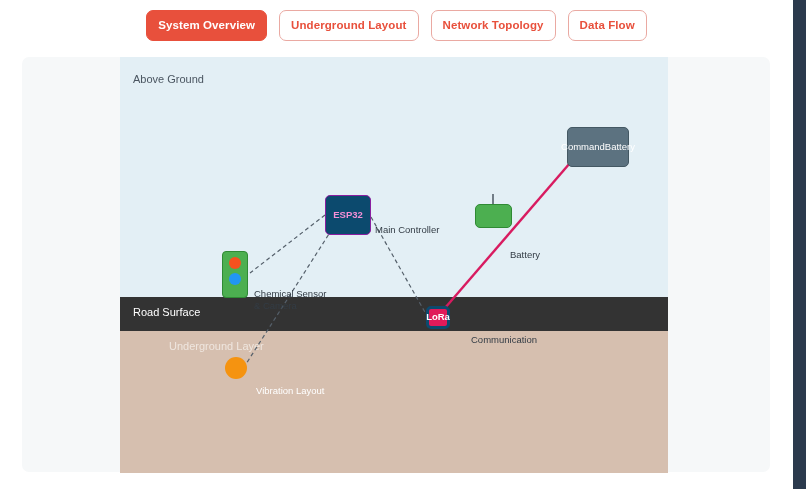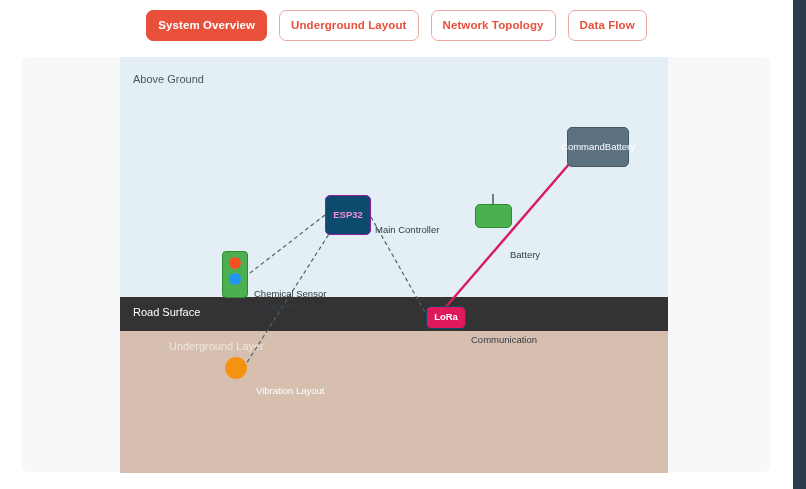--- a/index.html
+++ b/index.html
@@ -120,23 +120,23 @@
 
   #node-esp32 {
     left: 205px; top: 138px;
     width: 46px; height: 40px;
     background: #0c4a6e;
     border: 1px solid #8a1ea0;
     color: #f48fd6;
   }
   #node-lora {
     left: 306px; top: 249px;
-    width: 40px; height: 23px;
+    width: 24px; height: 23px;
     background: #e01a5a;
-    border: 1px solid #0c4a6e;
+    border: 3px solid #0c4a6e;
     color: #ffffff;
   }
   #node-solar {
     left: 344px; top: 104px;
     width: 58px; height: 33px;
     background: #f6b41f;
     border: 1px solid #dc9c0c;
     color: #3d3320;
     font-weight: normal;
   }

